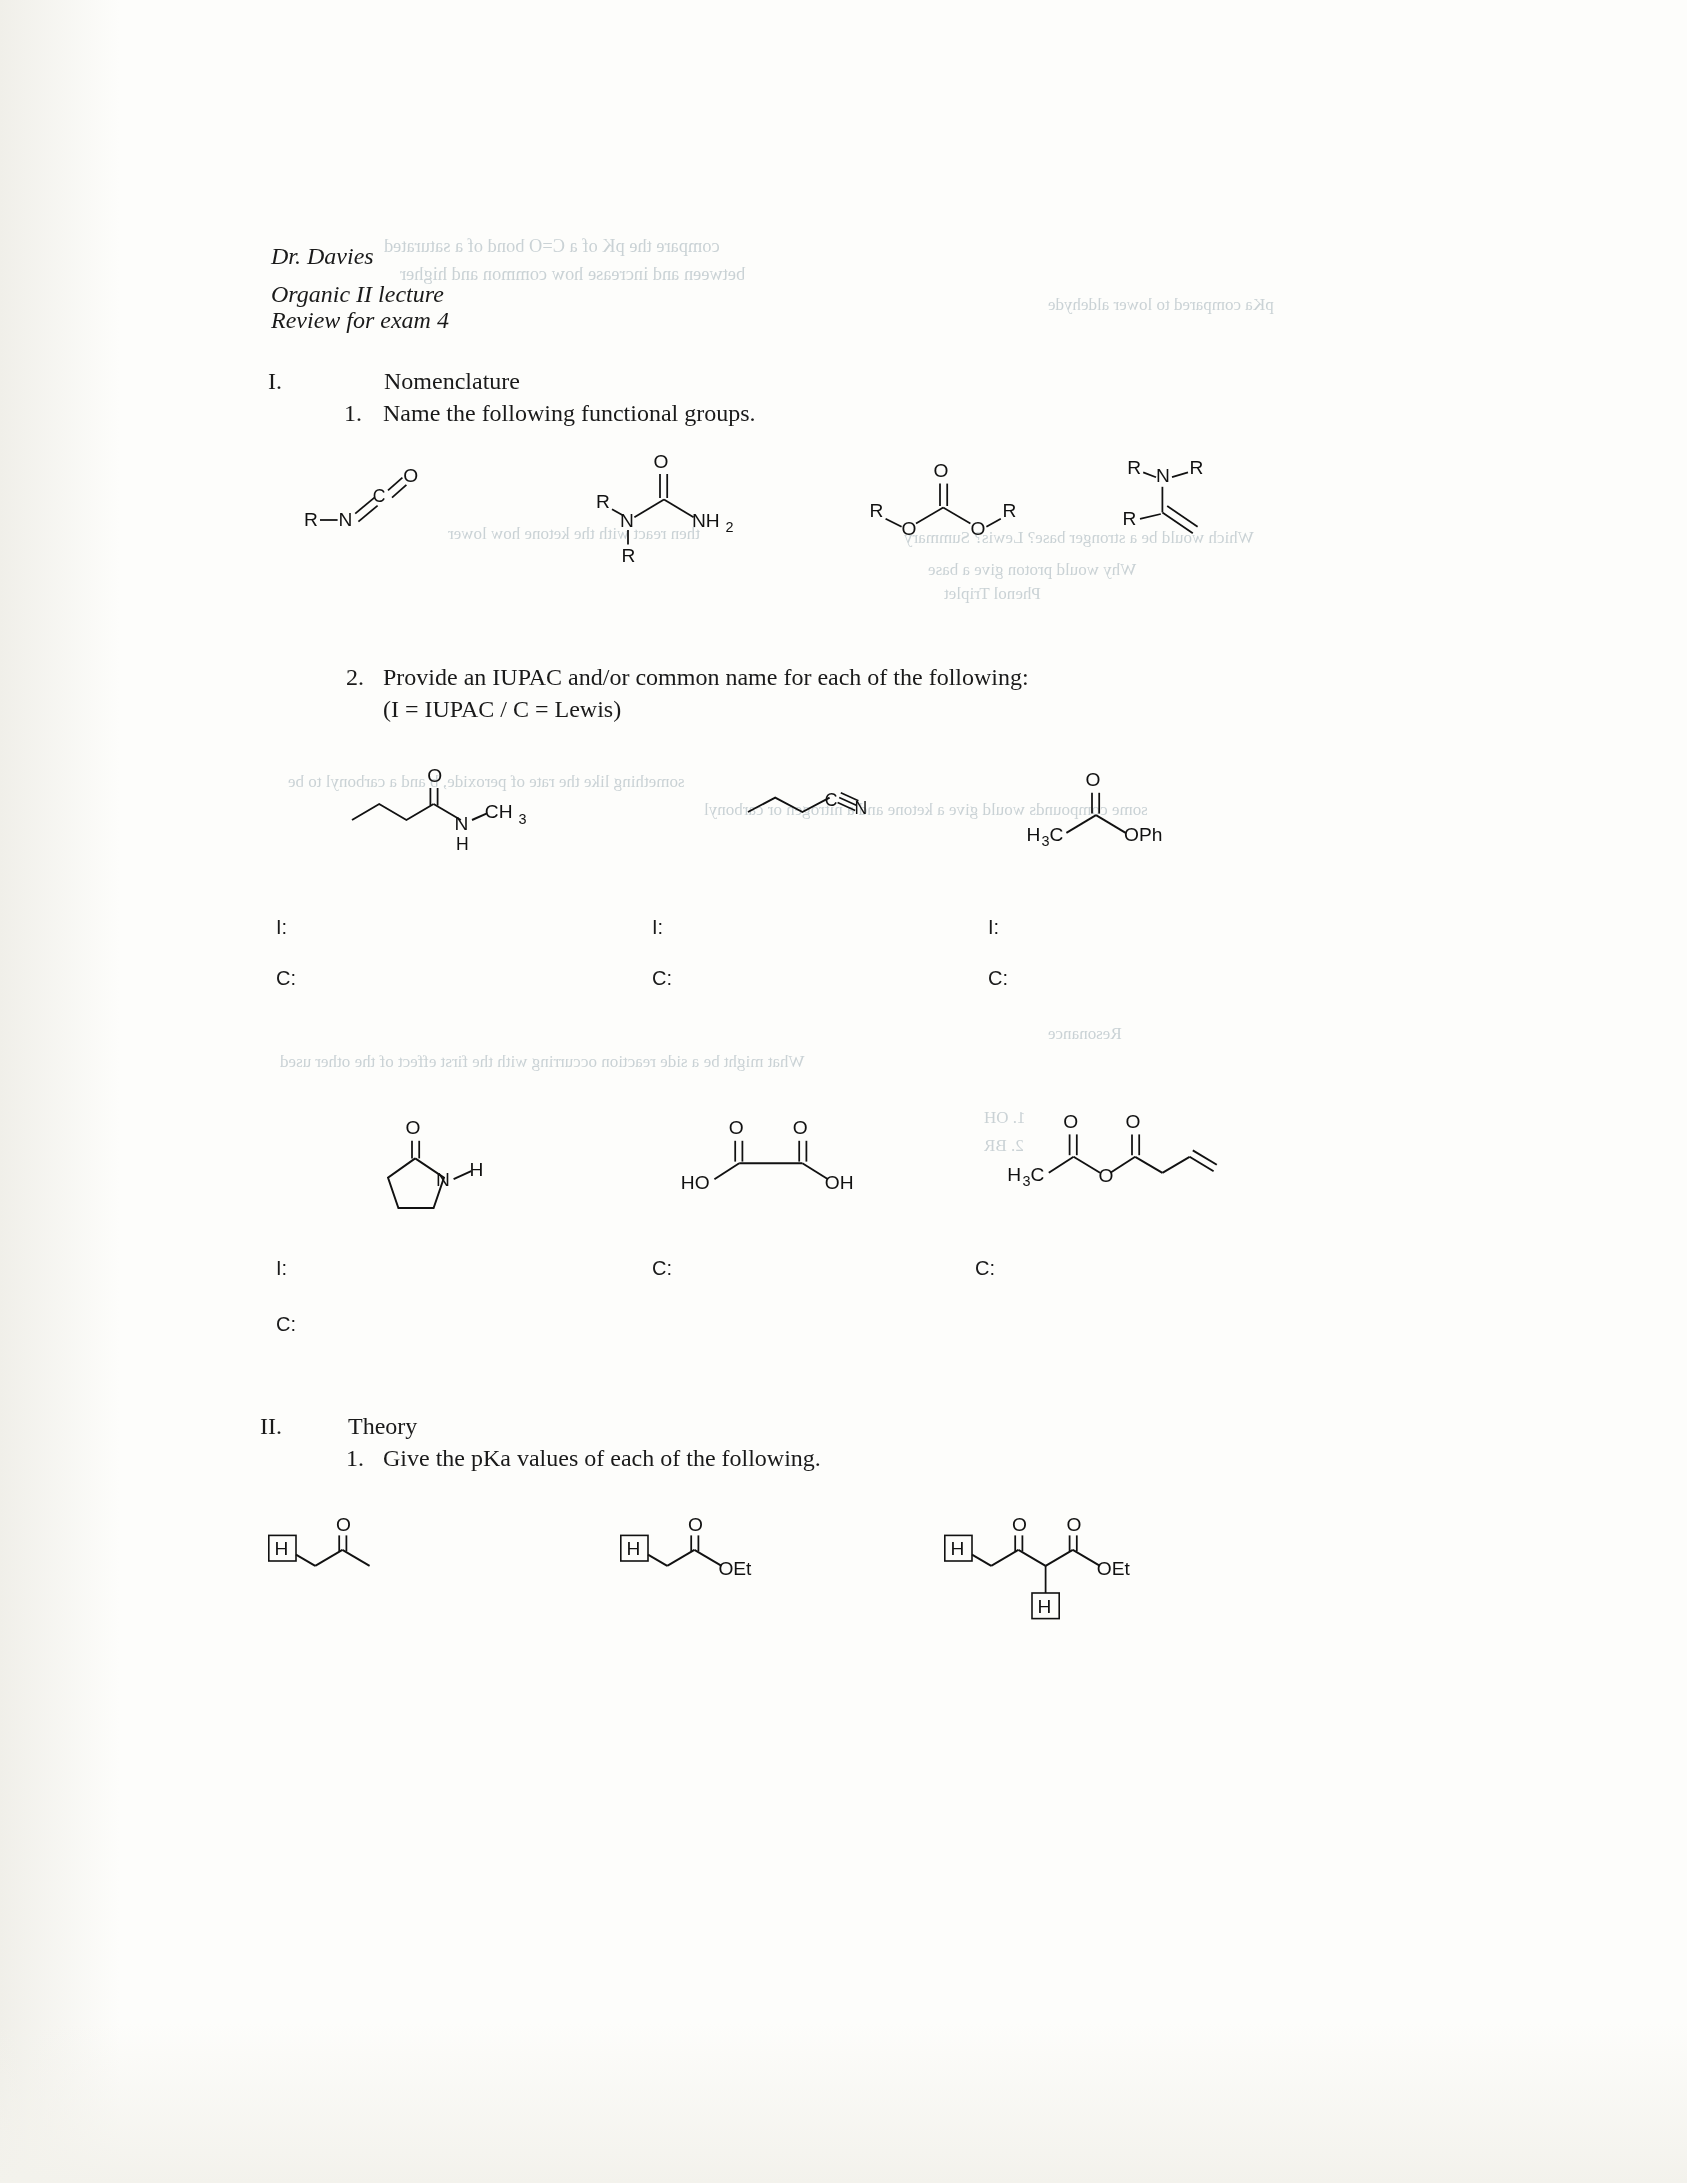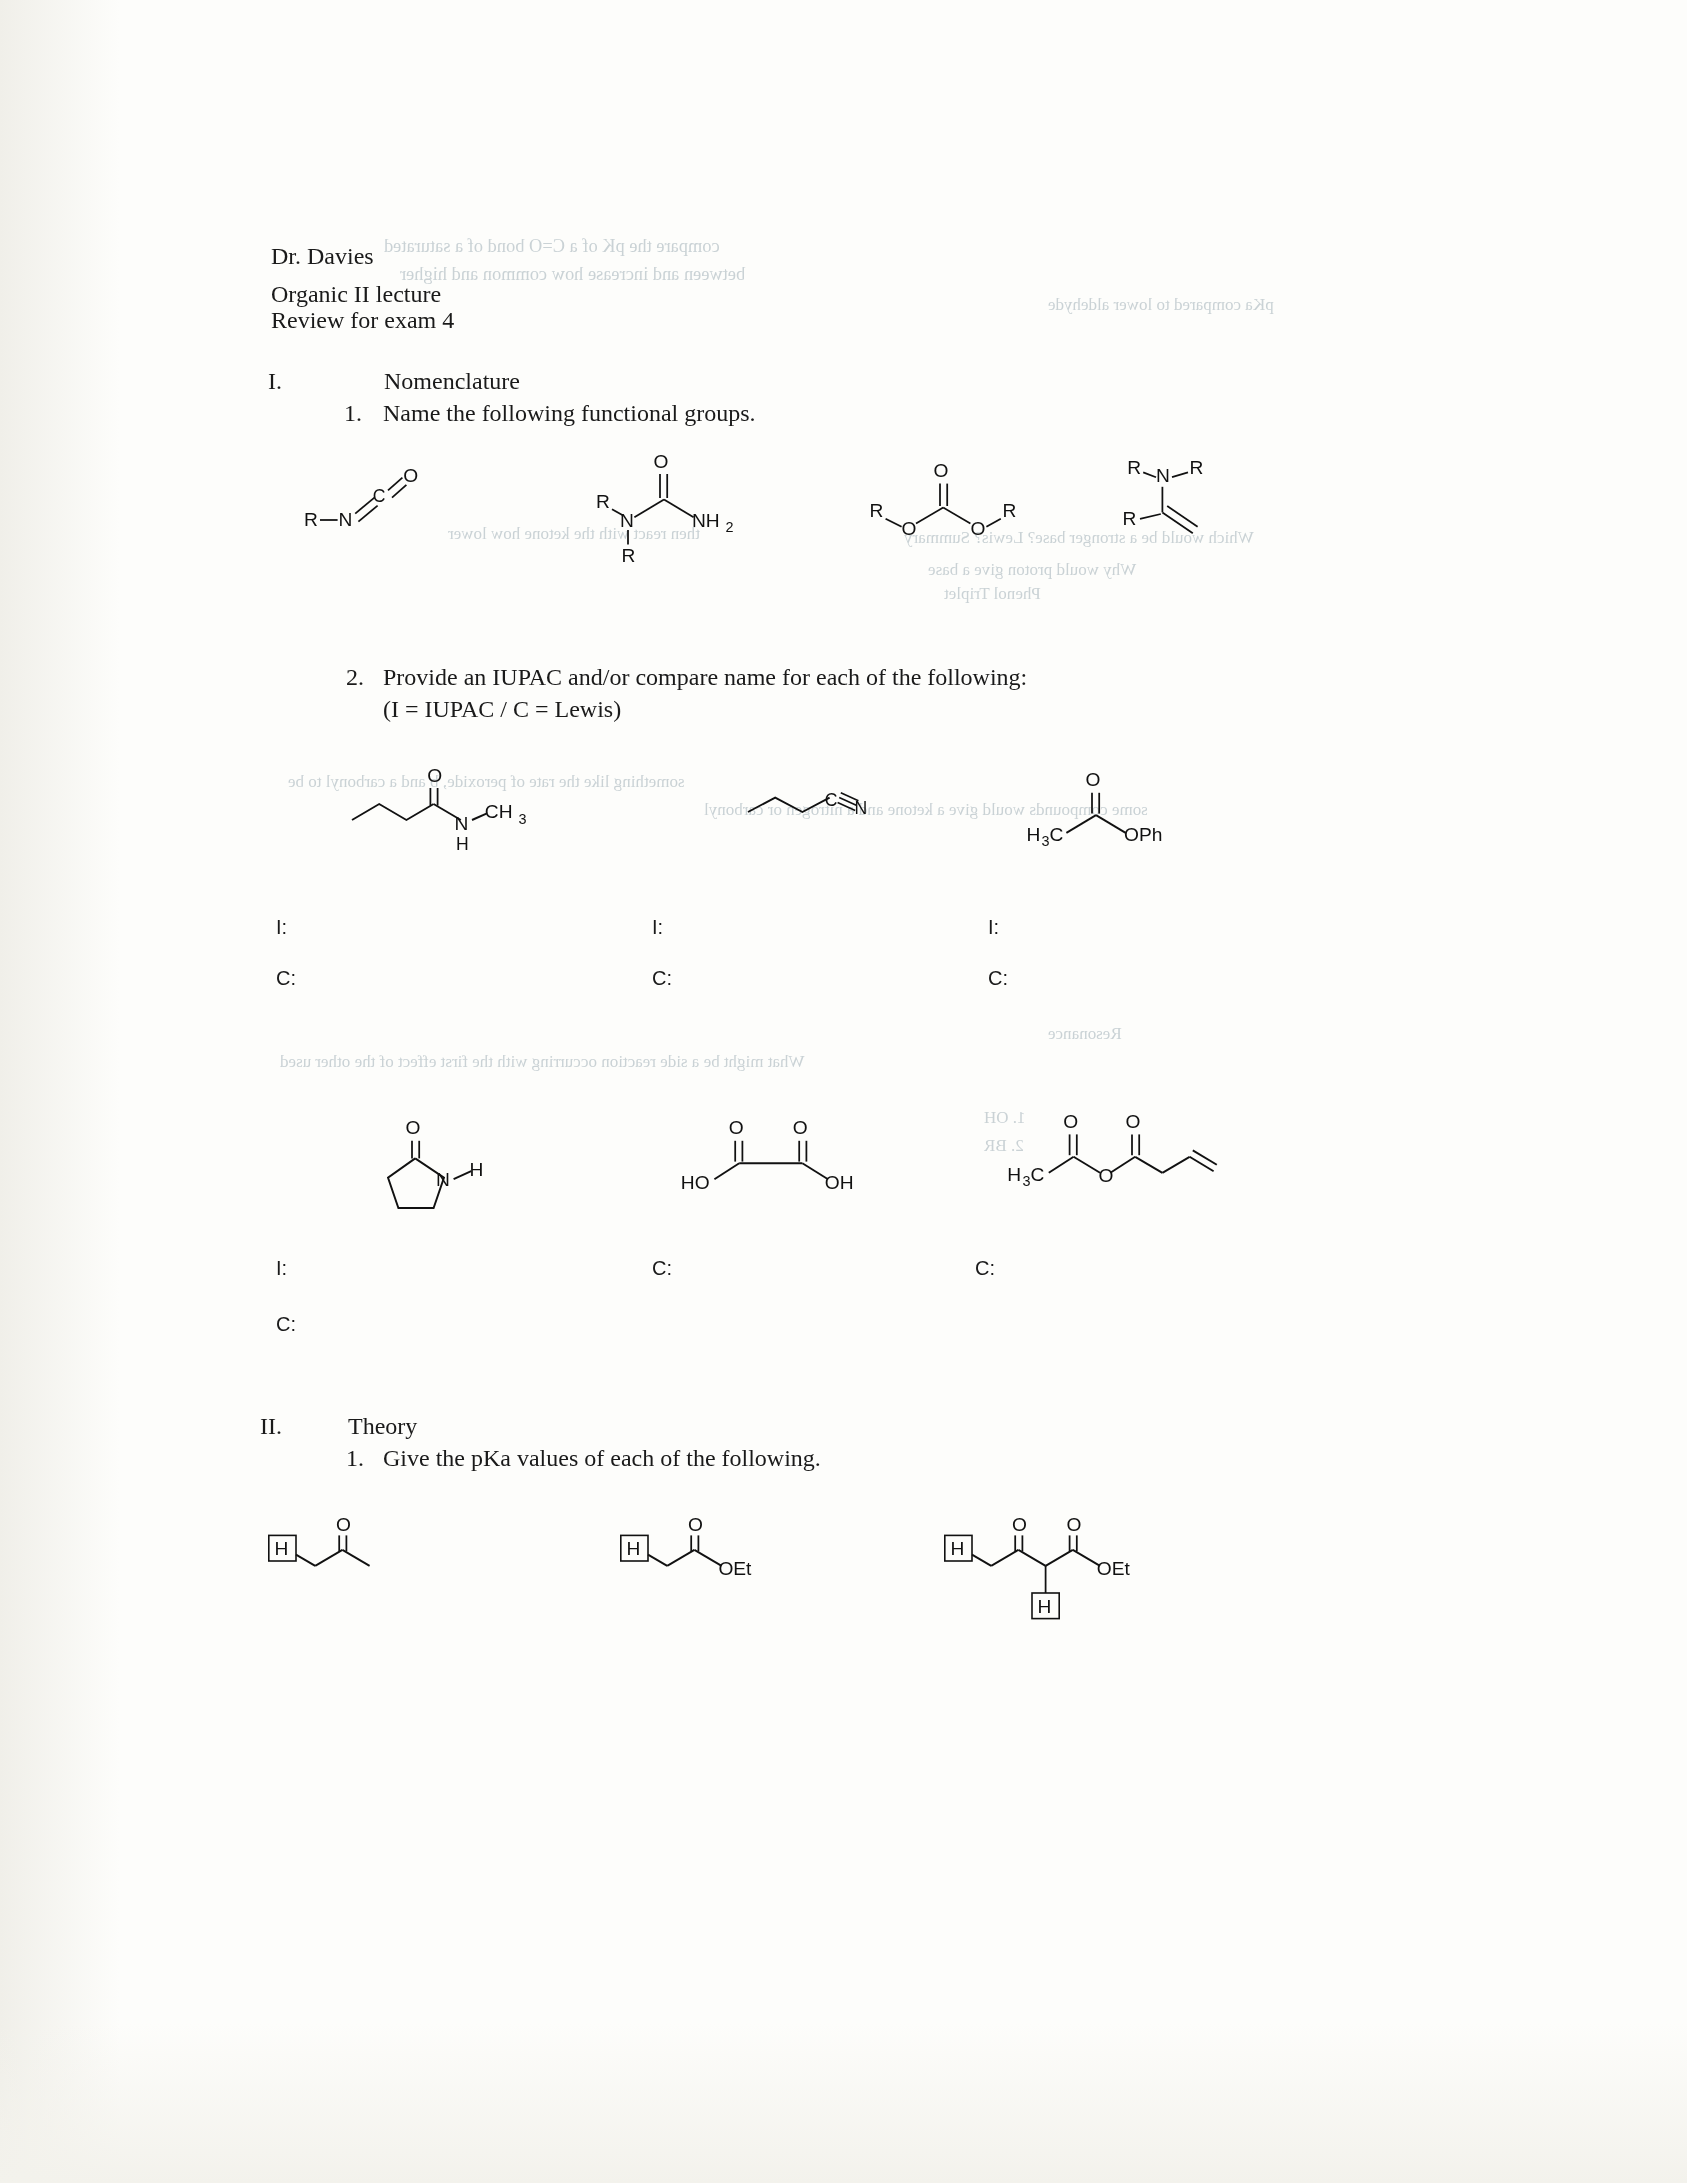--- a/index.html
+++ b/index.html
@@ -32,20 +32,21 @@
     position: absolute; left: 0; bottom: 0; width: 100%; height: 160px;
     background: linear-gradient(to top, #f3f2ec, rgba(253,253,251,0));
     pointer-events: none;
   }
 
   .hdr {
     position: absolute;
     font-size: 24px;
     line-height: 32px;
     white-space: nowrap;
+    font-style: italic;
   }
 
   .secnum {
     position: absolute;
     font-size: 24px;
     white-space: nowrap;
   }
   .sectitle {
     position: absolute;
     font-size: 24px;
@@ -166,21 +167,21 @@
       <line x1="70" y1="24" x2="90" y2="18" stroke="#111" stroke-width="2.2"></line>
       <line x1="58" y1="36" x2="58" y2="68" stroke="#111" stroke-width="2.2"></line>
       <text x="8" y="84" font-family="Liberation Sans, sans-serif" font-size="24" fill="#111">R</text>
       <line x1="30" y1="76" x2="56" y2="70" stroke="#111" stroke-width="2.2"></line>
       <line x1="58" y1="68" x2="96" y2="94" stroke="#111" stroke-width="2.2"></line>
       <line x1="64" y1="60" x2="102" y2="86" stroke="#111" stroke-width="2.2"></line>
     </svg>
   </div>
 
   <div class="qline" style="left:346px; top:664px;">2.</div>
-  <div class="qline" style="left:383px; top:664px;">Provide an IUPAC and/or compare name for each of the following:</div>
+  <div class="qline" style="left:383px; top:664px;">Provide an IUPAC and/or common name for each of the following:</div>
   <div class="qline" style="left:383px; top:696px;">(I = IUPAC / C = Lewis)</div>
 
   <div class="struct" style="left:344px; top:764px;">
     <svg width="216" height="104" viewBox="0 0 270 130">
       <polyline points="10,70 44,50 78,70 112,50" fill="none" stroke="#111" stroke-width="2.4"></polyline>
       <text x="104" y="22" font-family="Liberation Sans, sans-serif" font-size="24" fill="#111">O</text>
       <line x1="108" y1="30" x2="108" y2="52" stroke="#111" stroke-width="2.2"></line>
       <line x1="117" y1="30" x2="117" y2="52" stroke="#111" stroke-width="2.2"></line>
       <line x1="112" y1="50" x2="146" y2="70" stroke="#111" stroke-width="2.4"></line>
       <text x="138" y="82" font-family="Liberation Sans, sans-serif" font-size="24" fill="#111">N</text>

